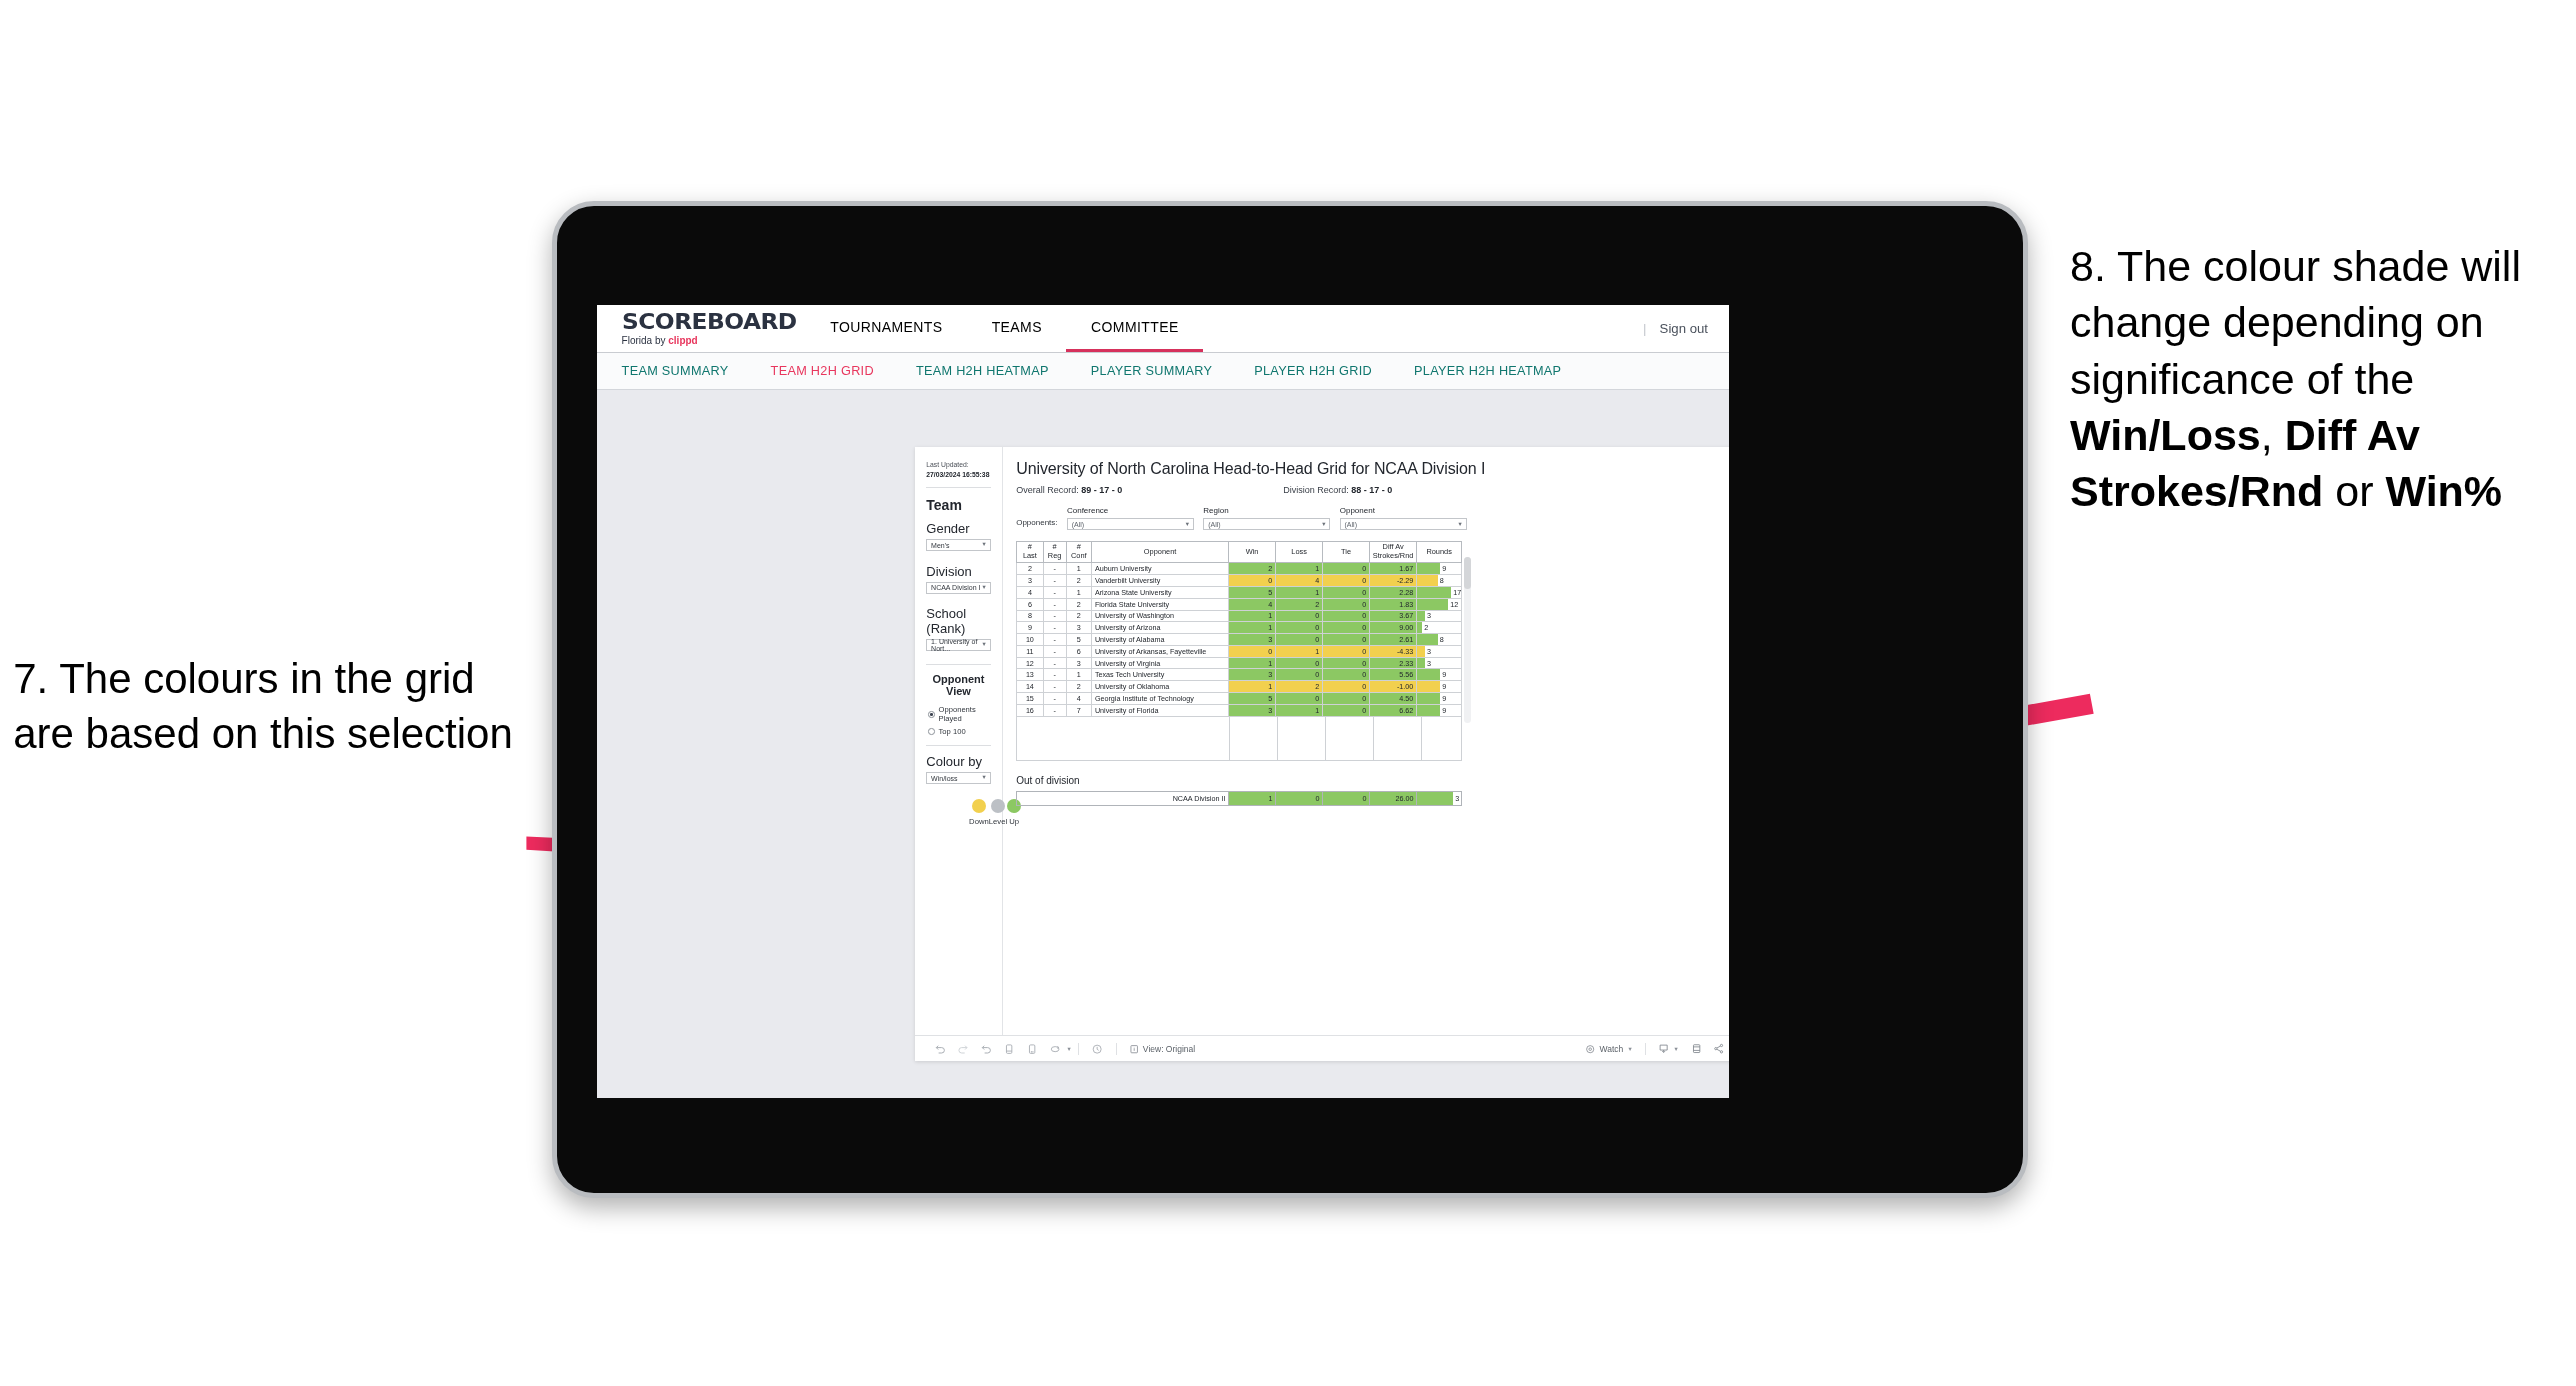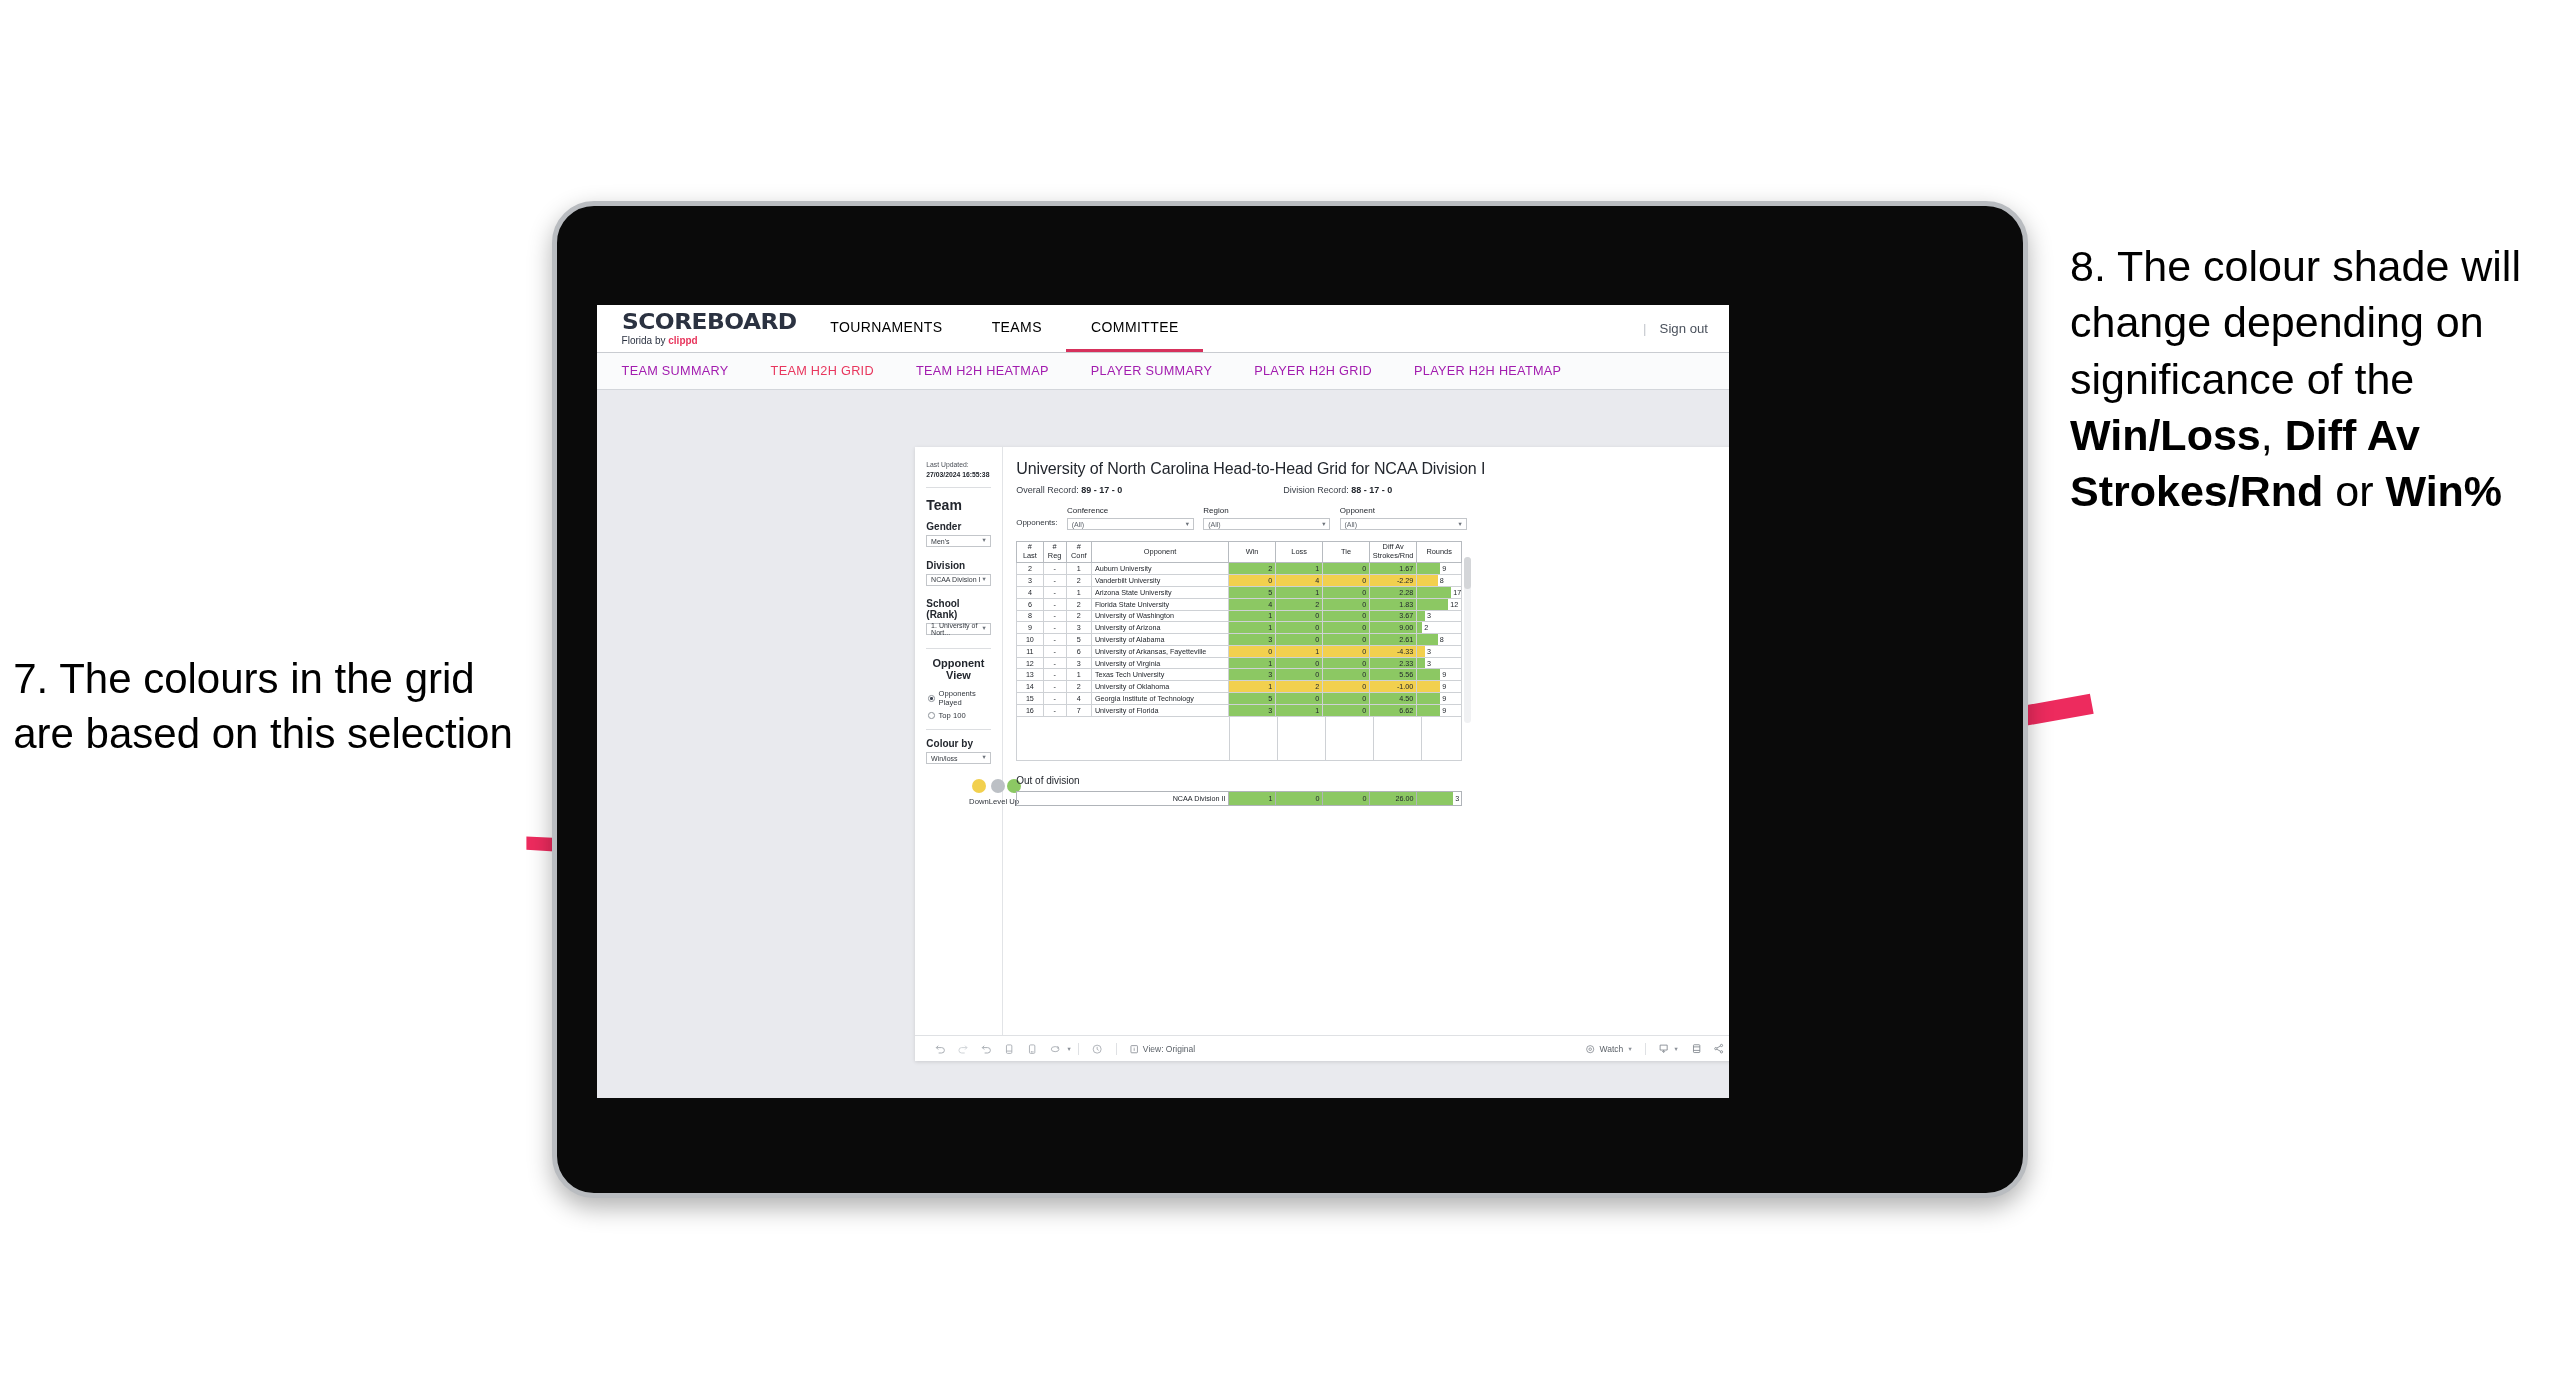--- a/index.html
+++ b/index.html
@@ -39,42 +39,42 @@
   .logo-sub{font-size:10px;color:#2b3241;margin-top:2.8px;}
   .logo-sub .brand{color:#e8365d;font-weight:bold;}
   .topnav{display:flex;align-items:stretch;margin-left:23px;}
   .topnav a{display:flex;align-items:center;padding:0 24.6px;font-size:14px;color:#000000;text-decoration:none;letter-spacing:0.4px;border-bottom:3.8px solid transparent;}
   .topnav a.active{border-bottom-color:#d6315c;}
   .header-right{margin-left:auto;display:flex;align-items:center;padding-right:21px;gap:13.2px;font-size:13.2px;color:#4a515c;}
   .hr-div{color:#c3c7cd;}
 
   
   #subnav{height:36px;background:#fafbfc;border-bottom:1.9px solid #d3d6db;display:flex;align-items:center;padding-left:24.6px;gap:0;}
-  #subnav a{font-size:12.7px;color:#a21caf;text-decoration:none;letter-spacing:0.3px;padding:0 21px;}
+  #subnav a{font-size:12.7px;color:#0f766e;text-decoration:none;letter-spacing:0.3px;padding:0 21px;}
   #subnav a:first-child{padding-left:0;}
   #subnav a.active{color:#e8365d;}
 
   
   #canvas{position:relative;height:710px;background:#e9eaee;}
   #sheet{
     position:absolute;left:318px;top:57px;width:855px;height:614px;
     background:#fff;box-shadow:0 0.9px 3.8px rgba(0,0,0,.13);
     display:flex;flex-direction:column;
   }
   #sheet-body{display:flex;flex:1;min-height:0;}
 
   
   #ctrl{width:88px;padding:13.2px 11.3px 0 11.3px;box-sizing:border-box;border-right:0.9px solid #e2e4e7;}
   .upd{font-size:6.8px;color:#4a4f57;line-height:1.38;}
   .upd b{font-weight:bold;color:#23272e;}
   .hr{height:0.9px;background:#dcdee1;margin:8.5px 0 8.5px 0;}
   .grp-title{font-size:14px;font-weight:bold;color:#23272e;margin-bottom:8.5px;}
   .grp-title.center{text-align:center;font-size:11px;}
   .fld{margin-bottom:12.3px;}
-  .fld-label{font-size:10px;font-weight:bold;color:#23272e;margin-bottom:2.8px;}
+  .fld-label{font-size:13px;font-weight:normal;color:#23272e;margin-bottom:2.8px;}
   .sel{
     height:12.3px;border:0.9px solid #c3c6ca;background:#fff;
     display:flex;align-items:center;justify-content:space-between;
     padding:0 2.8px 0 3.8px;font-size:7px;color:#31363d;box-sizing:border-box;
   }
   .sel .caret{font-size:5.7px;color:#6d737b;line-height:1;}
   .radio-row{display:flex;align-items:center;gap:3.8px;margin:0 0 3.8px 1.9px;font-size:7.6px;color:#31363d;}
   .rd{width:6.6px;height:6.6px;border-radius:50%;border:0.9px solid #8d9299;background:#fff;box-sizing:border-box;position:relative;flex:none;}
   .rd.on::after{content:"";position:absolute;left:1.2px;top:1.2px;width:2.6px;height:2.6px;border-radius:50%;background:#3c4350;}
   .legend{display:flex;justify-content:space-between;margin-top:15px;padding:0 2.8px;margin-left:40px;}

